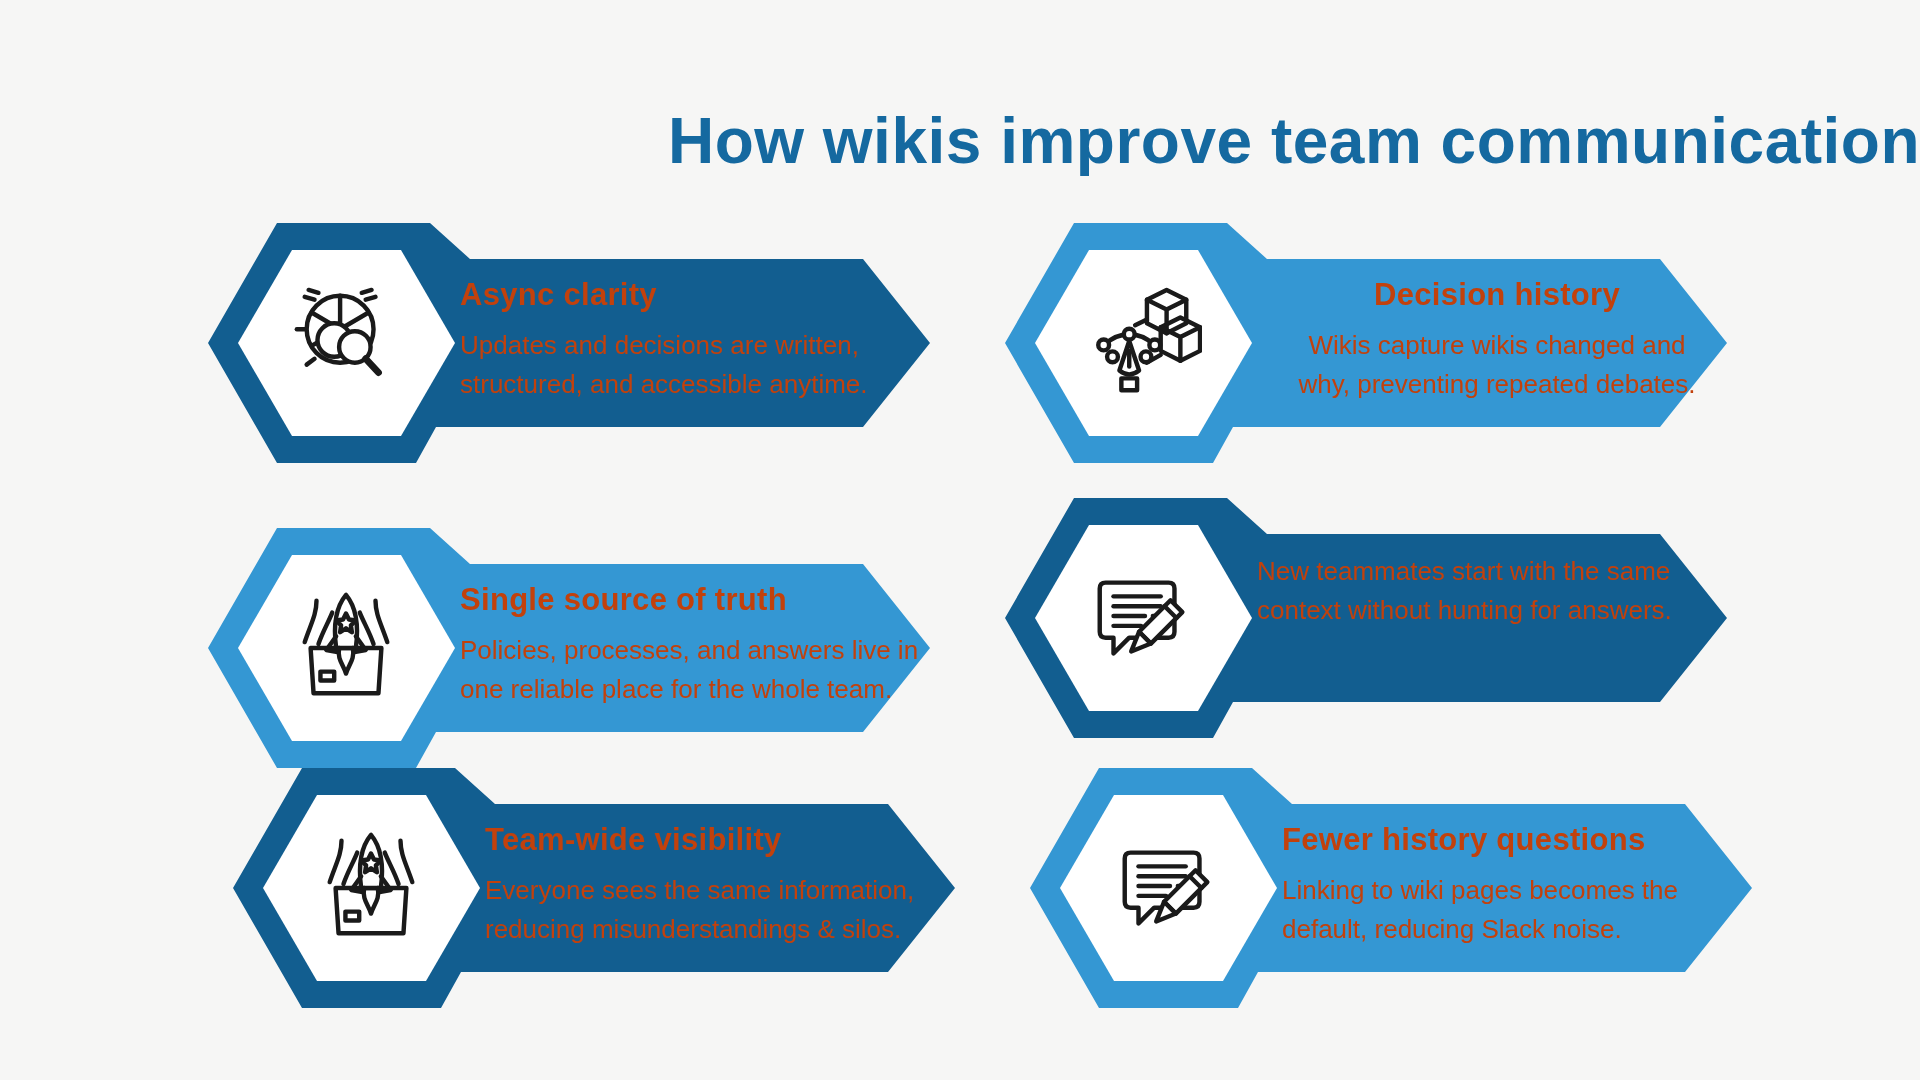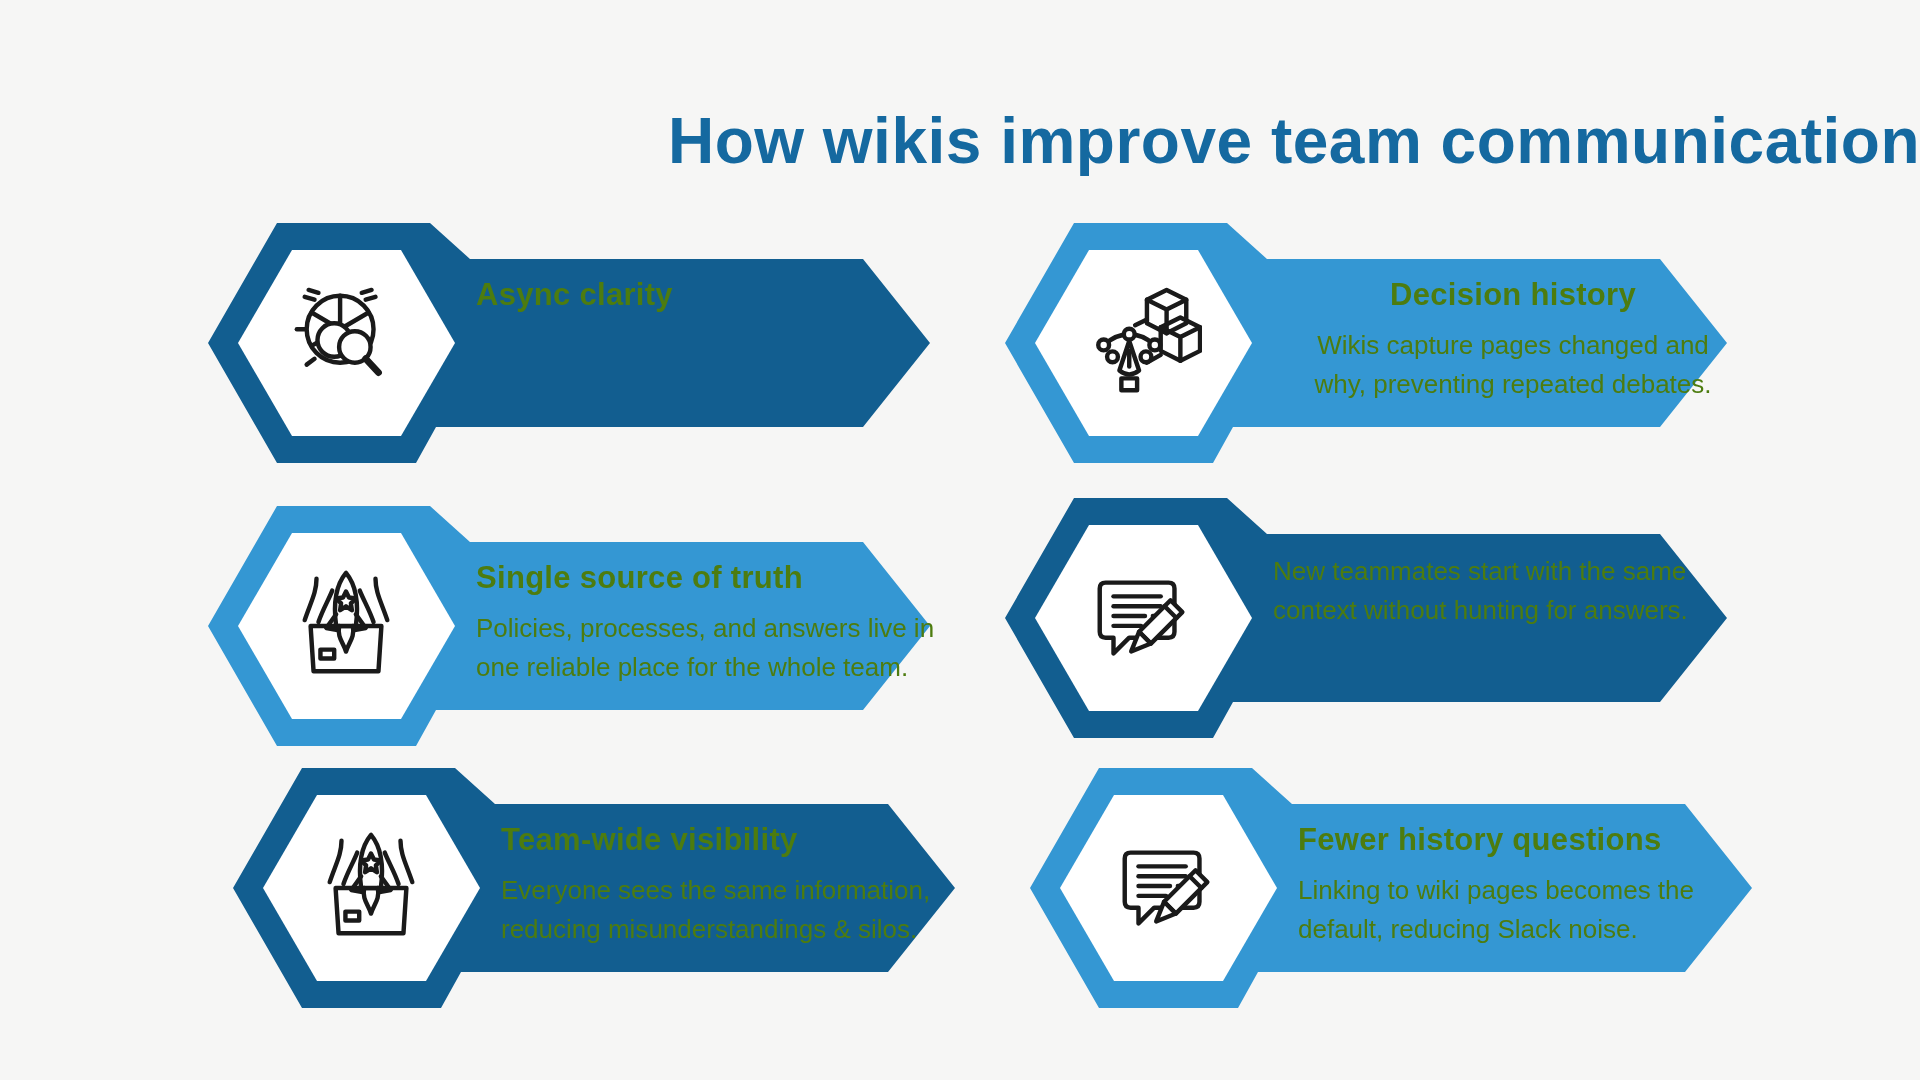--- a/index.html
+++ b/index.html
@@ -17,21 +17,21 @@
   .card.dark  { color:var(--dark,#125E90); }
   .card.light { color:var(--light,#3497D3); }
   .card .shape { position:absolute; left:0; top:0; display:block; }
   .icon {
     position:absolute; left:72px; top:54px; width:132px; height:132px;
     display:flex; align-items:center; justify-content:center;
   }
   .icon svg { width:118px; height:118px; stroke:#1a1a1a; fill:none;
               stroke-width:4.5; stroke-linecap:round; stroke-linejoin:round; }
   .icon svg .fillwhite { fill:#ffffff; }
-  .text { position:absolute; left:252px; top:54px; width:480px; color:#4d7c0f;margin-left:16px; }
+  .text { position:absolute; left:252px; top:54px; width:480px; color:#c2410c; }
   .card-title { font-size:31px; font-weight:700; letter-spacing:0.3px; margin-bottom:13px; }
   .card-desc  { font-size:26px; font-weight:400; line-height:1.5; }
 </style>
 </head>
 <body>
 
 <div class="stage">
 
   <div class="page-title">How wikis improve team communication</div>
 
@@ -53,20 +53,24 @@
         <line x1="22" y1="6" x2="32" y2="9"></line>
         <line x1="18" y1="13" x2="28" y2="16"></line>
         <line x1="86" y1="6" x2="76" y2="9"></line>
         <line x1="90" y1="13" x2="80" y2="16"></line>
         <line x1="10" y1="46" x2="18" y2="46"></line>
         <line x1="20" y1="82" x2="28" y2="76"></line>
       </svg>
     </div>
     <div class="text">
       <div class="card-title">Async clarity</div>
+      <div class="card-desc">
+        <div>Updates and decisions are written,</div>
+        <div>structured, and accessible anytime.</div>
+      </div>
     </div>
   </div>
 
   <div class="card light" style="left:1005px; top:223px;text-align:center;">
     <svg class="shape" viewBox="0 0 760 240" width="760" height="240">
       <path d="M0,120 L69,0 L222,0 L262,36 L655,36 L722,120 L655,204 L228,204 L208,240 L69,240 Z" fill="currentColor"></path>
       <polygon points="30,120 84,27 193,27 247,120 193,213 84,213" fill="#ffffff"></polygon>
     </svg>
     <div class="icon">
       <svg viewBox="0 0 120 120">
@@ -83,27 +87,27 @@
         <circle class="fillwhite" cx="20" cy="62" r="5.5"></circle>
         <circle class="fillwhite" cx="46" cy="51" r="5.5"></circle>
         <circle class="fillwhite" cx="72" cy="62" r="5.5"></circle>
         <circle class="fillwhite" cx="29" cy="74" r="5.5"></circle>
         <circle class="fillwhite" cx="63" cy="74" r="5.5"></circle>
       </svg>
     </div>
     <div class="text">
       <div class="card-title">Decision history</div>
       <div class="card-desc">
-        <div>Wikis capture pages changed and</div>
+        <div>Wikis capture wikis changed and</div>
         <div>why, preventing repeated debates.</div>
       </div>
     </div>
   </div>
 
-  <div class="card light" style="left:208px; top:506px;">
+  <div class="card light" style="left:208px; top:528px;">
     <svg class="shape" viewBox="0 0 760 240" width="760" height="240">
       <path d="M0,120 L69,0 L222,0 L262,36 L655,36 L722,120 L655,204 L228,204 L208,240 L69,240 Z" fill="currentColor"></path>
       <polygon points="30,120 84,27 193,27 247,120 193,213 84,213" fill="#ffffff"></polygon>
     </svg>
     <div class="icon">
       <svg viewBox="0 0 120 120">
         <path d="M18,54 C24,36 30,26 30,12"></path>
         <path d="M32,56 C36,44 42,34 46,24"></path>
         <path d="M102,54 C96,36 90,26 90,12"></path>
         <path d="M88,56 C84,44 78,34 74,24"></path>

